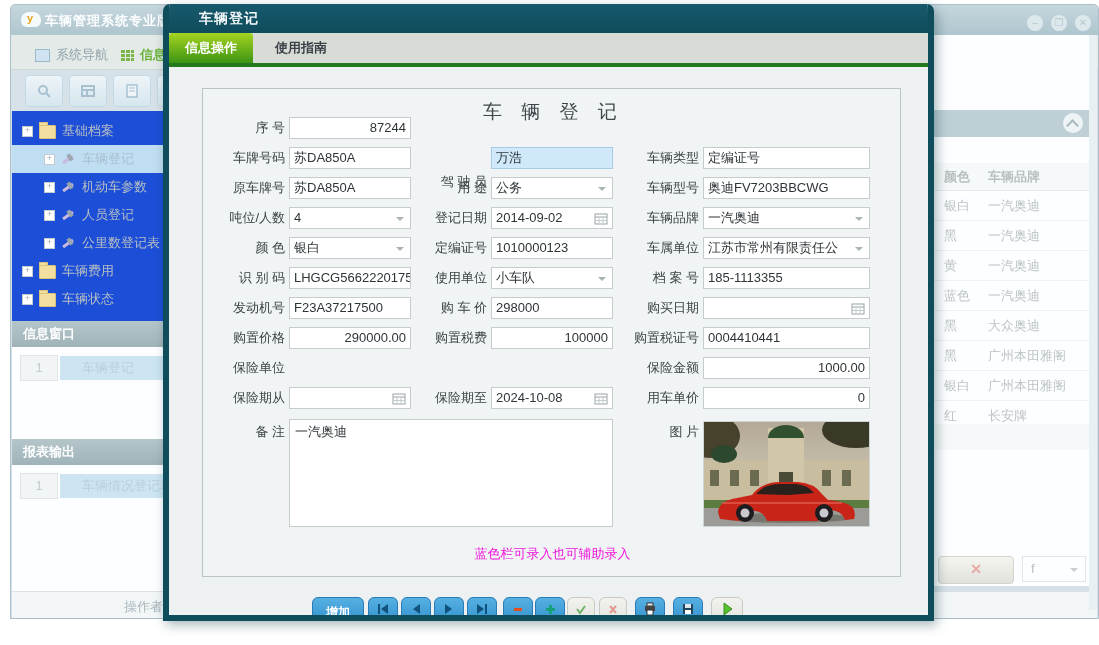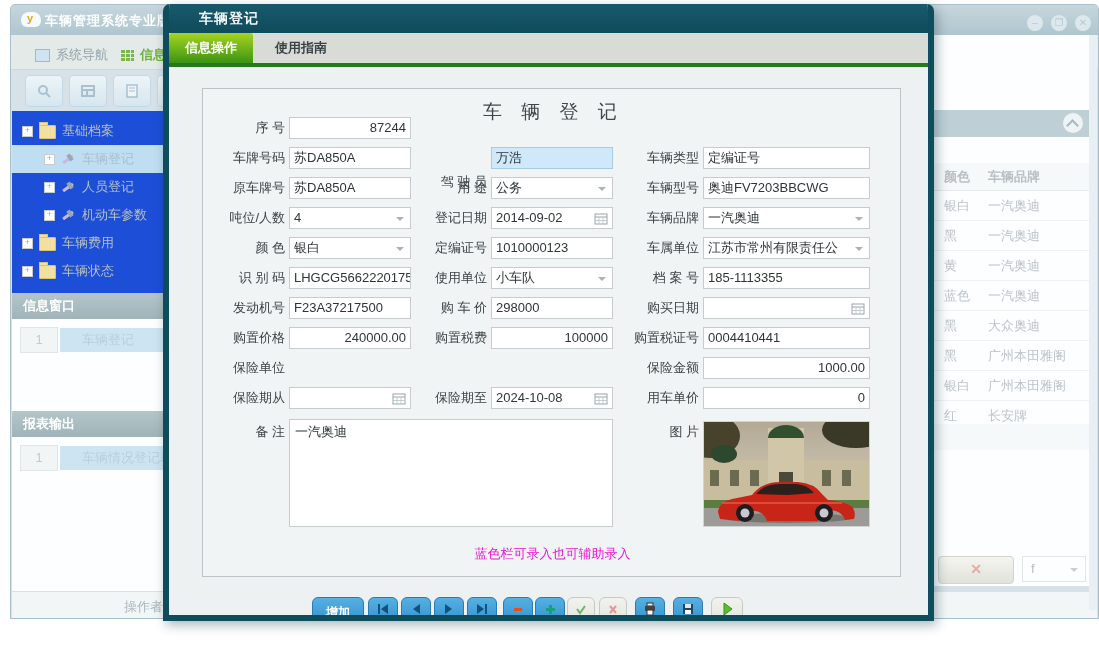--- a/index.html
+++ b/index.html
@@ -152,26 +152,31 @@
             <span>基础档案</span>
           </div>
           <div class="tree-row child-row selected">
             <span class="plus"></span>
             <span class="ticon"></span>
             <span>车辆登记</span>
           </div>
           <div class="tree-row child-row">
             <span class="plus"></span>
             <span class="ticon"></span>
+            <span>机动车参数</span>
+          </div>
+          <div class="tree-row child-row">
+            <span class="plus"></span>
+            <span class="ticon"></span>
             <span>人员登记</span>
           </div>
           <div class="tree-row child-row">
             <span class="plus"></span>
             <span class="ticon"></span>
-            <span>机动车参数</span>
+            <span>公里数登记表</span>
           </div>
           <div class="tree-row folder-row">
             <span class="plus"></span>
             <span class="ticon"></span>
             <span>车辆费用</span>
           </div>
           <div class="tree-row folder-row">
             <span class="plus"></span>
             <span class="ticon"></span>
             <span>车辆状态</span>
@@ -323,21 +328,21 @@
           <svg class="cal" width="14" height="13">
               <rect x="1" y="2" width="12" height="10" fill="#fff" stroke="#9aa5a8"></rect>
               <line x1="1" y1="5" x2="13" y2="5" stroke="#9aa5a8"></line>
               <line x1="5" y1="5" x2="5" y2="12" stroke="#c3cbcd"></line>
               <line x1="9" y1="5" x2="9" y2="12" stroke="#c3cbcd"></line>
               <line x1="1" y1="8.5" x2="13" y2="8.5" stroke="#c3cbcd"></line>
             </svg>
         </div>
 
         <span class="lb" style="left:2px;top:238px;width:80px;">购置价格</span>
-        <div class="in num" style="left:86px;top:238px;width:122px;">240000.00</div>
+        <div class="in num" style="left:86px;top:238px;width:122px;">290000.00</div>
         <span class="lb" style="left:222px;top:238px;width:62px;">购置税费</span>
         <div class="in num" style="left:288px;top:238px;width:122px;">100000</div>
         <span class="lb" style="left:410px;top:238px;width:86px;">购置税证号</span>
         <div class="in" style="left:500px;top:238px;width:167px;">0004410441</div>
 
         <span class="lb" style="left:2px;top:268px;width:80px;">保险单位</span>
         <span class="lb" style="left:410px;top:268px;width:86px;">保险金额</span>
         <div class="in num" style="left:500px;top:268px;width:167px;">1000.00</div>
 
         <span class="lb" style="left:2px;top:298px;width:80px;">保险期从</span>

